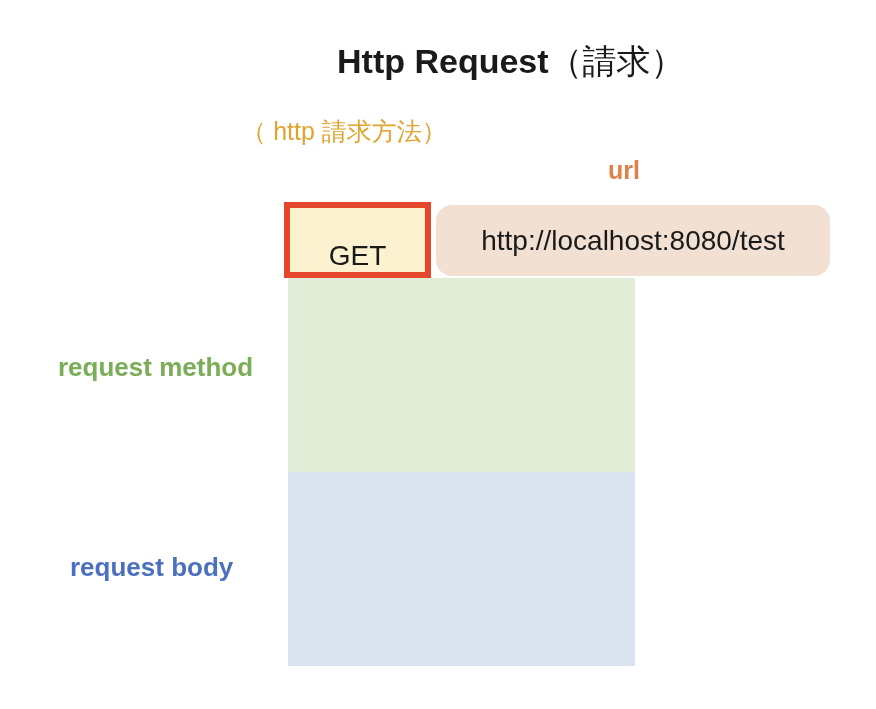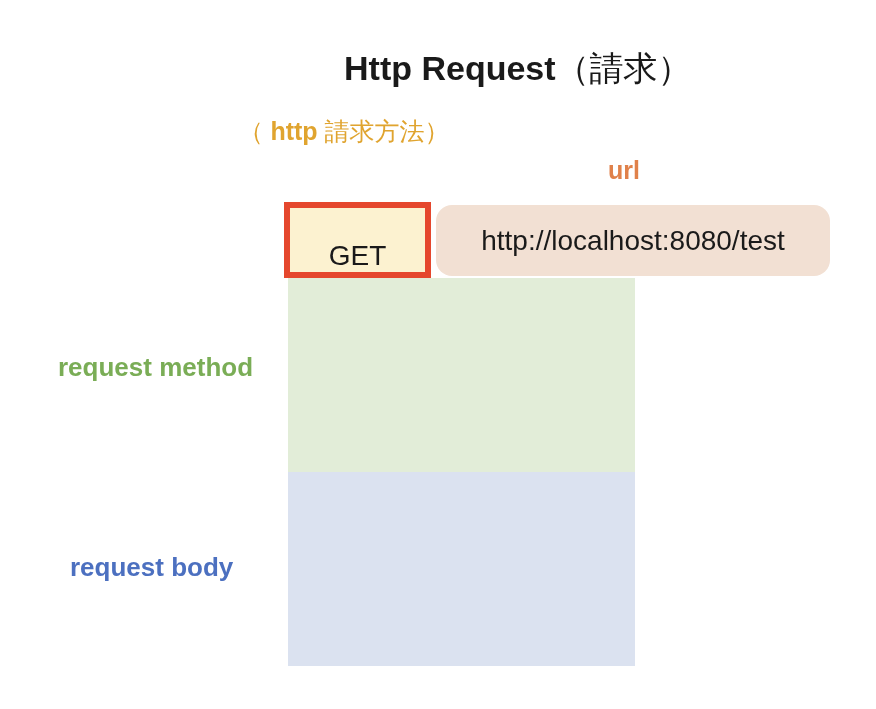--- a/index.html
+++ b/index.html
@@ -12,21 +12,21 @@
     position: relative;
     width: 876px;
     height: 709px;
     background: #ffffff;
     overflow: hidden;
   }
   .title {
     position: absolute;
     left: 333px;
     top: 36px;
-    margin: 11px;
+    margin: 4px;
     font-size: 34px;
     line-height: 1.25;
     color: #1a1a1a;
     white-space: nowrap;
     font-weight: 400;
   }
   .title .title-main { font-weight: 700; }
   .title .title-zh   { font-weight: 400; }
 
   .method-label {
@@ -35,21 +35,21 @@
     top: 114px;
     width: 262px;
     text-align: center;
     color: var(--method-label, #e0a42f);
     font-size: 25px;
     line-height: 1.4;
     white-space: nowrap;
   }
   .method-label .line1 { font-weight: 700; }
   .method-label .line2 { font-weight: 400; }
-  .method-label .line2 .em { font-weight: 700; margin-top: 32px; }
+  .method-label .line2 .em { font-weight: 400; margin-top: 32px; }
 
   .url-label {
     position: absolute;
     left: 608px;
     top: 156px;
     font-size: 25px;
     font-weight: 700;
     color: var(--url-label, #e0814a);
   }
 

